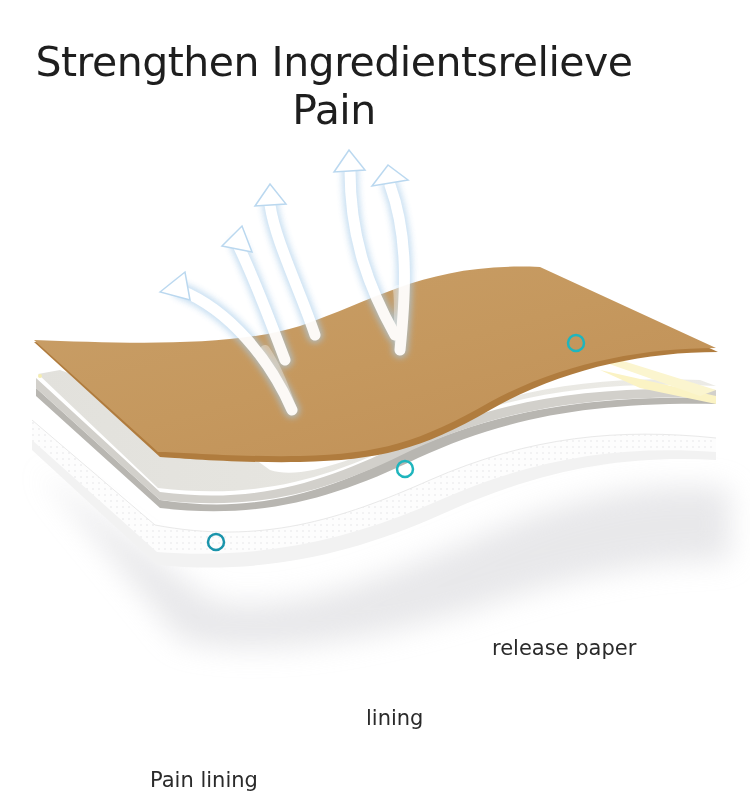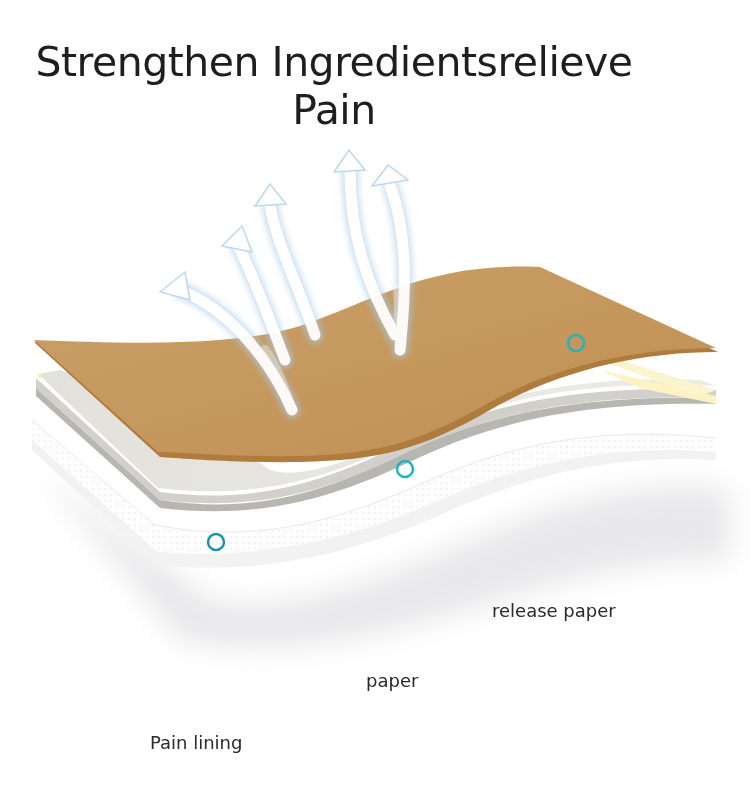--- a/index.html
+++ b/index.html
@@ -3,21 +3,21 @@
 <meta charset="utf-8">
 <style>
   html, body { margin: 0; padding: 0; background: #ffffff; }
   body { width: 750px; height: 800px; position: relative; overflow: hidden; font-family: "DejaVu Sans", "Liberation Sans", sans-serif; }
   .title {
     position: absolute; left: 0; top: 38px; width: 668px; text-align: center;
     font-size: 41px; color: #1e1e1e; letter-spacing: -0.5px; font-weight: normal;
   }
   svg.art { position: absolute; left: 0; top: 0; }
   .label {
-    position: absolute; font-size: 18px; color: #2a2a2a; white-space: nowrap;
+    position: absolute; font-size: 21px; color: #2a2a2a; white-space: nowrap; margin-top: 36px;
   }
   #lbl-back { left: 150px; top: 732px; }
   #lbl-matrix { left: 366px; top: 670px; }
   #lbl-release { left: 492px; top: 600px; }
 </style>
 </head>
 <body>
 
 <div class="title">Strengthen Ingredientsrelieve Pain</div>
 
@@ -121,14 +121,14 @@
     <line x1="405" y1="477" x2="405" y2="658" stroke="url(#lineGrad)" stroke-width="2"></line>
     <circle cx="405" cy="469" r="8" fill="none" stroke="#1fb5bd" stroke-width="2.5"></circle>
   </g>
   <g>
     <line x1="576" y1="351" x2="576" y2="592" stroke="url(#lineGrad)" stroke-width="2"></line>
     <circle cx="576" cy="343" r="8" fill="none" stroke="#1fb5bd" stroke-width="2.5"></circle>
   </g>
 </svg>
 
 <div class="label" id="lbl-release">release paper</div>
-<div class="label" id="lbl-matrix">paper</div>
+<div class="label" id="lbl-matrix">lining</div>
 <div class="label" id="lbl-back">Pain lining</div>
 
 </body></html>

